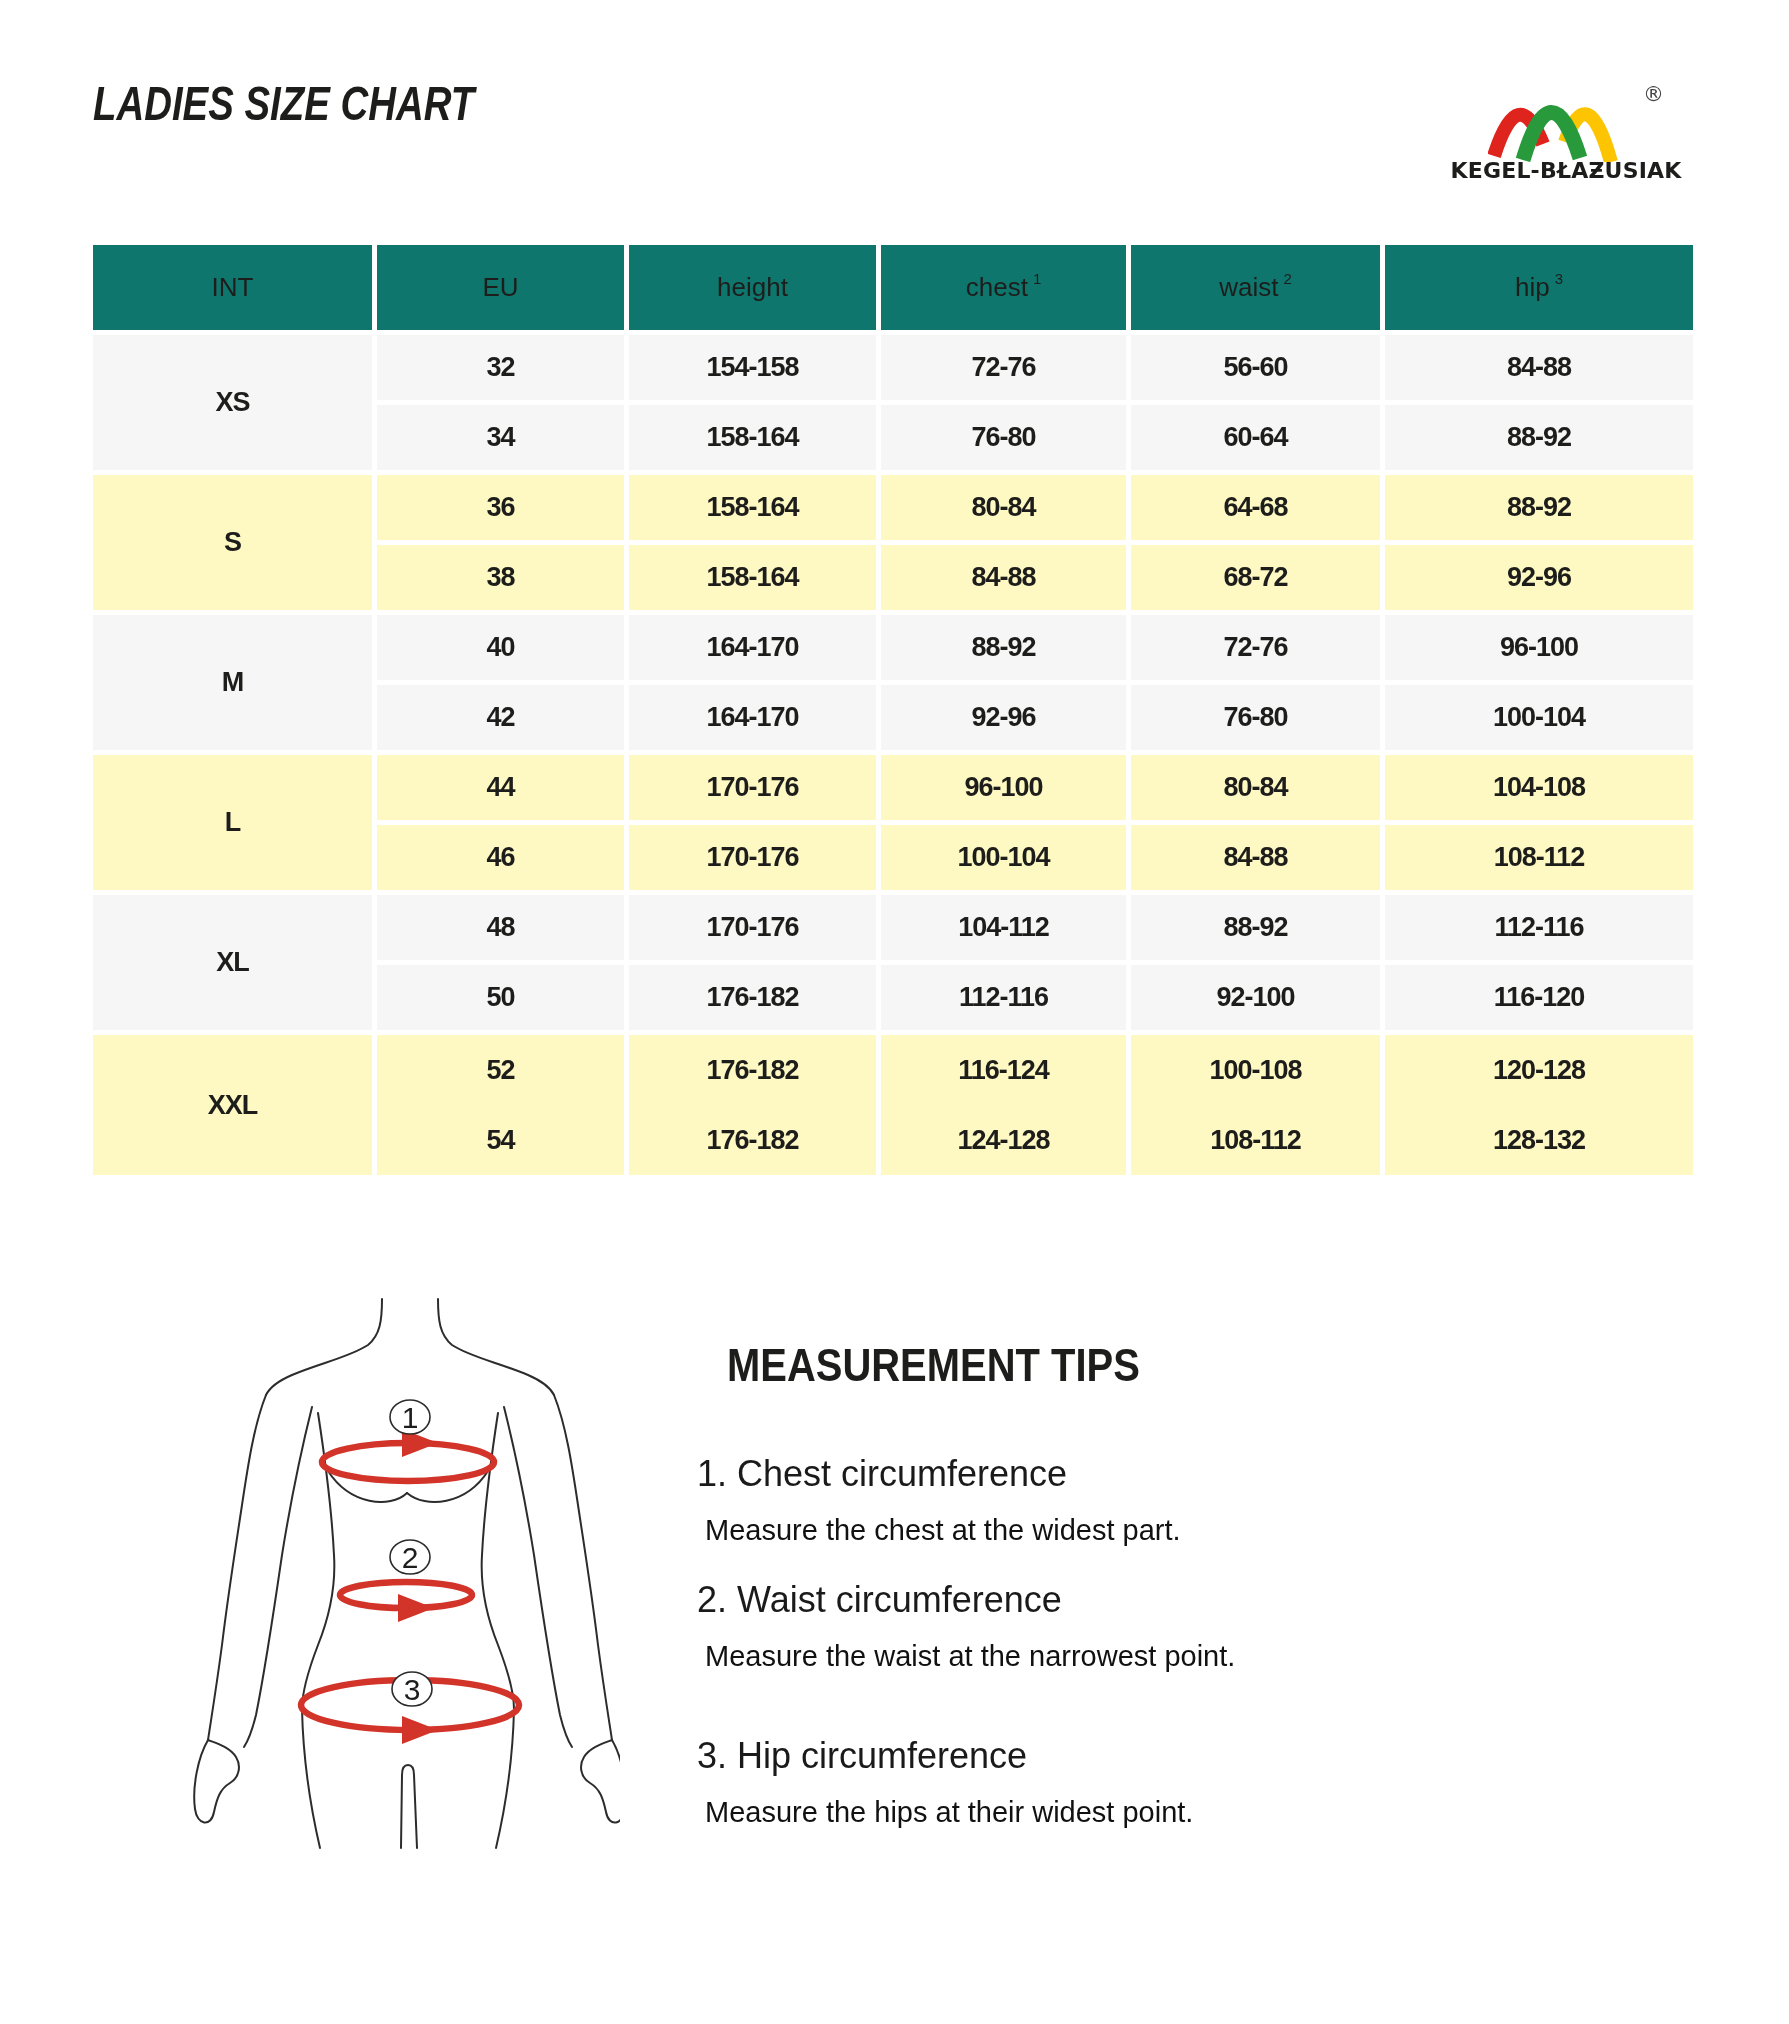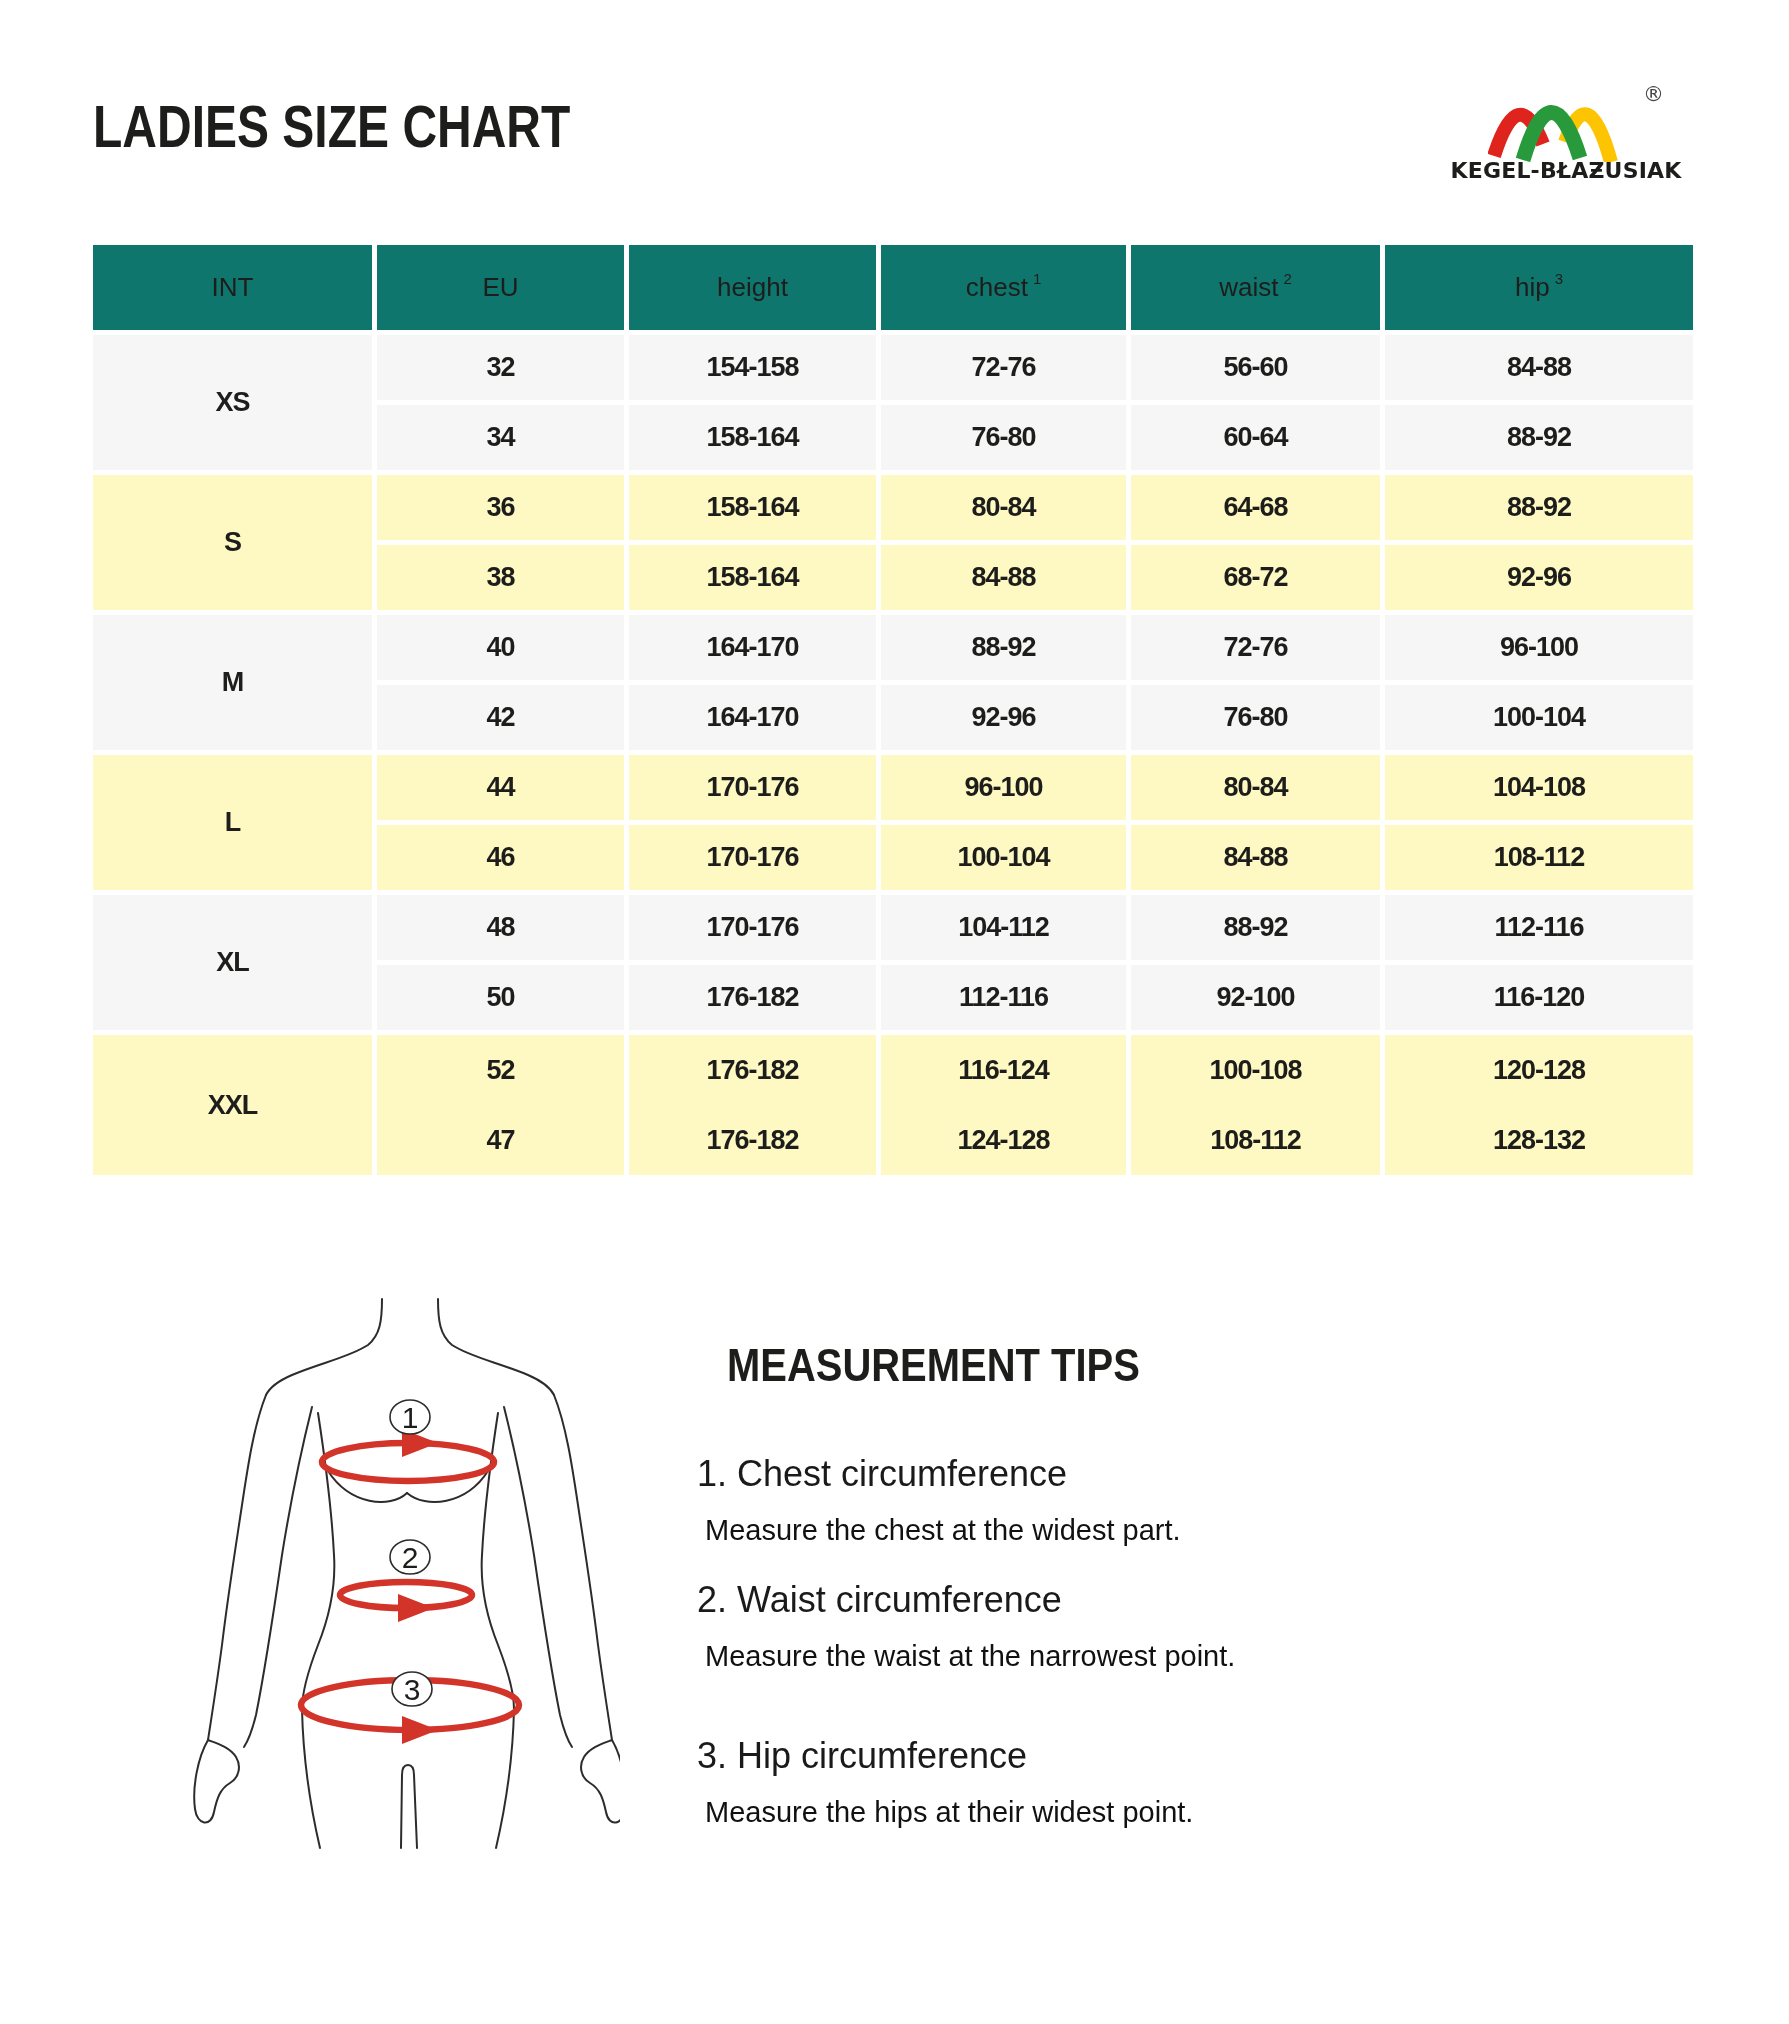--- a/index.html
+++ b/index.html
@@ -4,22 +4,22 @@
 <style>
   * { margin:0; padding:0; box-sizing:border-box; }
   html,body { background:#ffffff; }
   .page {
     position:relative; width:1789px; height:2024px; background:#ffffff;
     font-family:"Liberation Sans","DejaVu Sans",sans-serif; color:#1d1d1b; overflow:hidden;
   }
 
   
   .doc-title {
-    position:absolute; left:93px; top:92px;
-    font-size:60px; font-weight:bold; letter-spacing:0px; white-space:nowrap;
+    position:absolute; left:93px; top:76px;
+    font-size:48px; font-weight:bold; letter-spacing:0px; white-space:nowrap;font-style:italic;
   }
   .doc-title .squeeze { display:inline-block; transform:scaleX(.80); transform-origin:left center; font-stretch:condensed; }
 
   .logo-arches { position:absolute; left:1488px; top:78px; }
   .logo-reg   { position:absolute; left:1643px; top:82px; font-size:21px; color:#444; font-family:"DejaVu Sans",sans-serif; }
   .logo-brand {
     position:absolute; left:1446px; top:158px; width:240px; text-align:center;
     font-family:"DejaVu Sans",sans-serif; font-size:22px; font-weight:bold; letter-spacing:.2px; white-space:nowrap;
   }
 
@@ -183,21 +183,21 @@
     <tbody class="g-dark">
       <tr>
         <td class="gsep int-cell" rowspan="2">XXL</td>
         <td class="gsep">52</td>
         <td class="gsep">176-182</td>
         <td class="gsep">116-124</td>
         <td class="gsep">100-108</td>
         <td>120-128</td>
       </tr>
       <tr>
-        <td class="gsep">47</td>
+        <td class="gsep">54</td>
         <td class="gsep">176-182</td>
         <td class="gsep">124-128</td>
         <td class="gsep">108-112</td>
         <td>128-132</td>
       </tr>
     </tbody>
   </table>
 
   <svg class="figure-svg" width="470" height="560" viewBox="0 0 470 560">
     <g fill="none" stroke="#2e2b2b" stroke-width="2" stroke-linecap="round">

